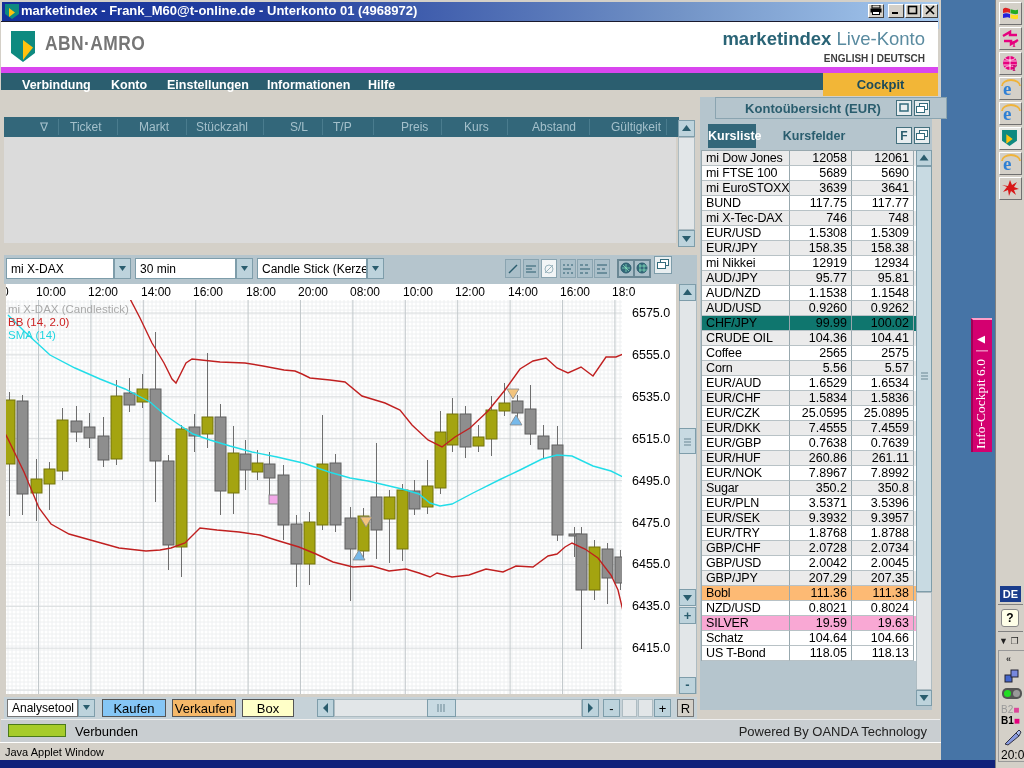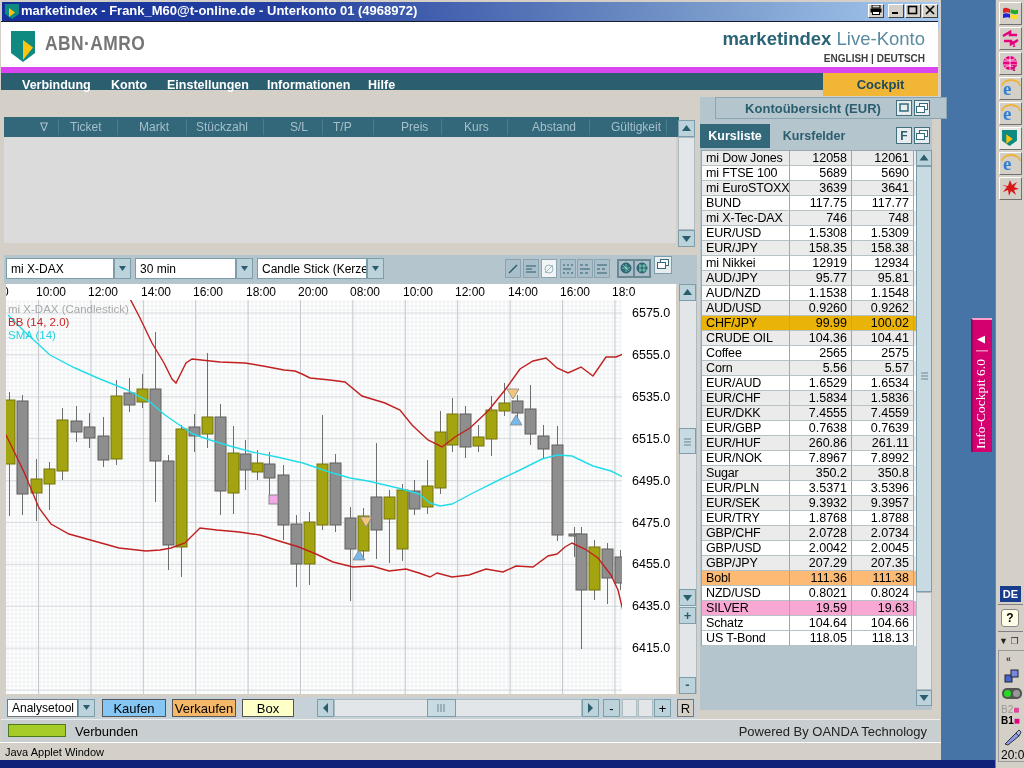--- a/index.html
+++ b/index.html
@@ -344,46 +344,47 @@
   <div id="rpanel">
     <div id="rphdr">Kontoübersicht (EUR)</div>
     <div style="position:absolute;left:196px;top:3px;width:16px;height:16px;background:#e8eef0;border:1px solid #44707e"><svg width="10" height="10" style="margin:2px">
           <rect x="1" y="1" width="8" height="7" fill="none" stroke="#336b7c" stroke-width="1.5"></rect>
         </svg></div>
     <div style="position:absolute;left:214px;top:3px;width:16px;height:16px;background:#e8eef0;border:1px solid #44707e"><svg width="12" height="11" viewBox="0 0 12 11" style="margin:1px">
           <rect x="3.5" y="0.5" width="8" height="6" fill="#fff" stroke="#336b7c"></rect>
           <rect x="0.5" y="3.5" width="8" height="6" fill="#fff" stroke="#336b7c"></rect>
         </svg></div>
     <div id="rtabs">
-      <span class="tab tabsel" style="left:0px;width:70px;height:24px;line-height:24px">Kursliste</span>
+      <span class="tab tabsel" style="left:8px;width:48px;height:24px;line-height:24px">Kursliste</span>
       <span class="tab" style="left:78px;width:72px;height:24px;line-height:24px">Kursfelder</span>
       <div style="position:absolute;left:196px;top:3px;width:16px;height:17px;background:#e8eef0;border:1px solid #44707e;color:#2a5d6e;font-weight:bold;font-size:12px;text-align:center;line-height:16px">F</div>
       <div style="position:absolute;left:214px;top:3px;width:16px;height:17px;background:#e8eef0;border:1px solid #44707e"><svg width="12" height="11" viewBox="0 0 12 11" style="margin:1px">
             <rect x="3.5" y="0.5" width="8" height="6" fill="#fff" stroke="#336b7c"></rect>
             <rect x="0.5" y="3.5" width="8" height="6" fill="#fff" stroke="#336b7c"></rect>
           </svg></div>
     </div>
     <div id="qtable" style="border-top:1px solid #98a8ae">
 <div class="qrow" style="background:#ebebeb"><div class="qn">mi Dow Jones</div><div class="qv">12058</div><div class="qv">12061</div></div>
 <div class="qrow" style="background:#ffffff"><div class="qn">mi FTSE 100</div><div class="qv">5689</div><div class="qv">5690</div></div>
 <div class="qrow" style="background:#ebebeb"><div class="qn">mi EuroSTOXX</div><div class="qv">3639</div><div class="qv">3641</div></div>
 <div class="qrow" style="background:#ffffff"><div class="qn">BUND</div><div class="qv">117.75</div><div class="qv">117.77</div></div>
 <div class="qrow" style="background:#ebebeb"><div class="qn">mi X-Tec-DAX</div><div class="qv">746</div><div class="qv">748</div></div>
 <div class="qrow" style="background:#ffffff"><div class="qn">EUR/USD</div><div class="qv">1.5308</div><div class="qv">1.5309</div></div>
 <div class="qrow" style="background:#ebebeb"><div class="qn">EUR/JPY</div><div class="qv">158.35</div><div class="qv">158.38</div></div>
 <div class="qrow" style="background:#ffffff"><div class="qn">mi Nikkei</div><div class="qv">12919</div><div class="qv">12934</div></div>
 <div class="qrow" style="background:#ebebeb"><div class="qn">AUD/JPY</div><div class="qv">95.77</div><div class="qv">95.81</div></div>
 <div class="qrow" style="background:#ffffff"><div class="qn">AUD/NZD</div><div class="qv">1.1538</div><div class="qv">1.1548</div></div>
 <div class="qrow" style="background:#ebebeb"><div class="qn">AUD/USD</div><div class="qv">0.9260</div><div class="qv">0.9262</div></div>
-<div class="qrow" style="background:#eab308"><div class="qn">CHF/JPY</div><div class="qv">99.99</div><div class="qv">100.02</div></div>
+<div class="qrow" style="background:#0f766e"><div class="qn">CHF/JPY</div><div class="qv">99.99</div><div class="qv">100.02</div></div>
 <div class="qrow" style="background:#ebebeb"><div class="qn">CRUDE OIL</div><div class="qv">104.36</div><div class="qv">104.41</div></div>
 <div class="qrow" style="background:#ffffff"><div class="qn">Coffee</div><div class="qv">2565</div><div class="qv">2575</div></div>
 <div class="qrow" style="background:#ebebeb"><div class="qn">Corn</div><div class="qv">5.56</div><div class="qv">5.57</div></div>
 <div class="qrow" style="background:#ffffff"><div class="qn">EUR/AUD</div><div class="qv">1.6529</div><div class="qv">1.6534</div></div>
 <div class="qrow" style="background:#ebebeb"><div class="qn">EUR/CHF</div><div class="qv">1.5834</div><div class="qv">1.5836</div></div>
+<div class="qrow" style="background:#ffffff"><div class="qn">EUR/CZK</div><div class="qv">25.0595</div><div class="qv">25.0895</div></div>
 <div class="qrow" style="background:#ebebeb"><div class="qn">EUR/DKK</div><div class="qv">7.4555</div><div class="qv">7.4559</div></div>
 <div class="qrow" style="background:#ffffff"><div class="qn">EUR/GBP</div><div class="qv">0.7638</div><div class="qv">0.7639</div></div>
 <div class="qrow" style="background:#ebebeb"><div class="qn">EUR/HUF</div><div class="qv">260.86</div><div class="qv">261.11</div></div>
 <div class="qrow" style="background:#ffffff"><div class="qn">EUR/NOK</div><div class="qv">7.8967</div><div class="qv">7.8992</div></div>
 <div class="qrow" style="background:#ebebeb"><div class="qn">Sugar</div><div class="qv">350.2</div><div class="qv">350.8</div></div>
 <div class="qrow" style="background:#ffffff"><div class="qn">EUR/PLN</div><div class="qv">3.5371</div><div class="qv">3.5396</div></div>
 <div class="qrow" style="background:#ebebeb"><div class="qn">EUR/SEK</div><div class="qv">9.3932</div><div class="qv">9.3957</div></div>
 <div class="qrow" style="background:#ffffff"><div class="qn">EUR/TRY</div><div class="qv">1.8768</div><div class="qv">1.8788</div></div>
 <div class="qrow" style="background:#ebebeb"><div class="qn">GBP/CHF</div><div class="qv">2.0728</div><div class="qv">2.0734</div></div>
 <div class="qrow" style="background:#ffffff"><div class="qn">GBP/USD</div><div class="qv">2.0042</div><div class="qv">2.0045</div></div>

